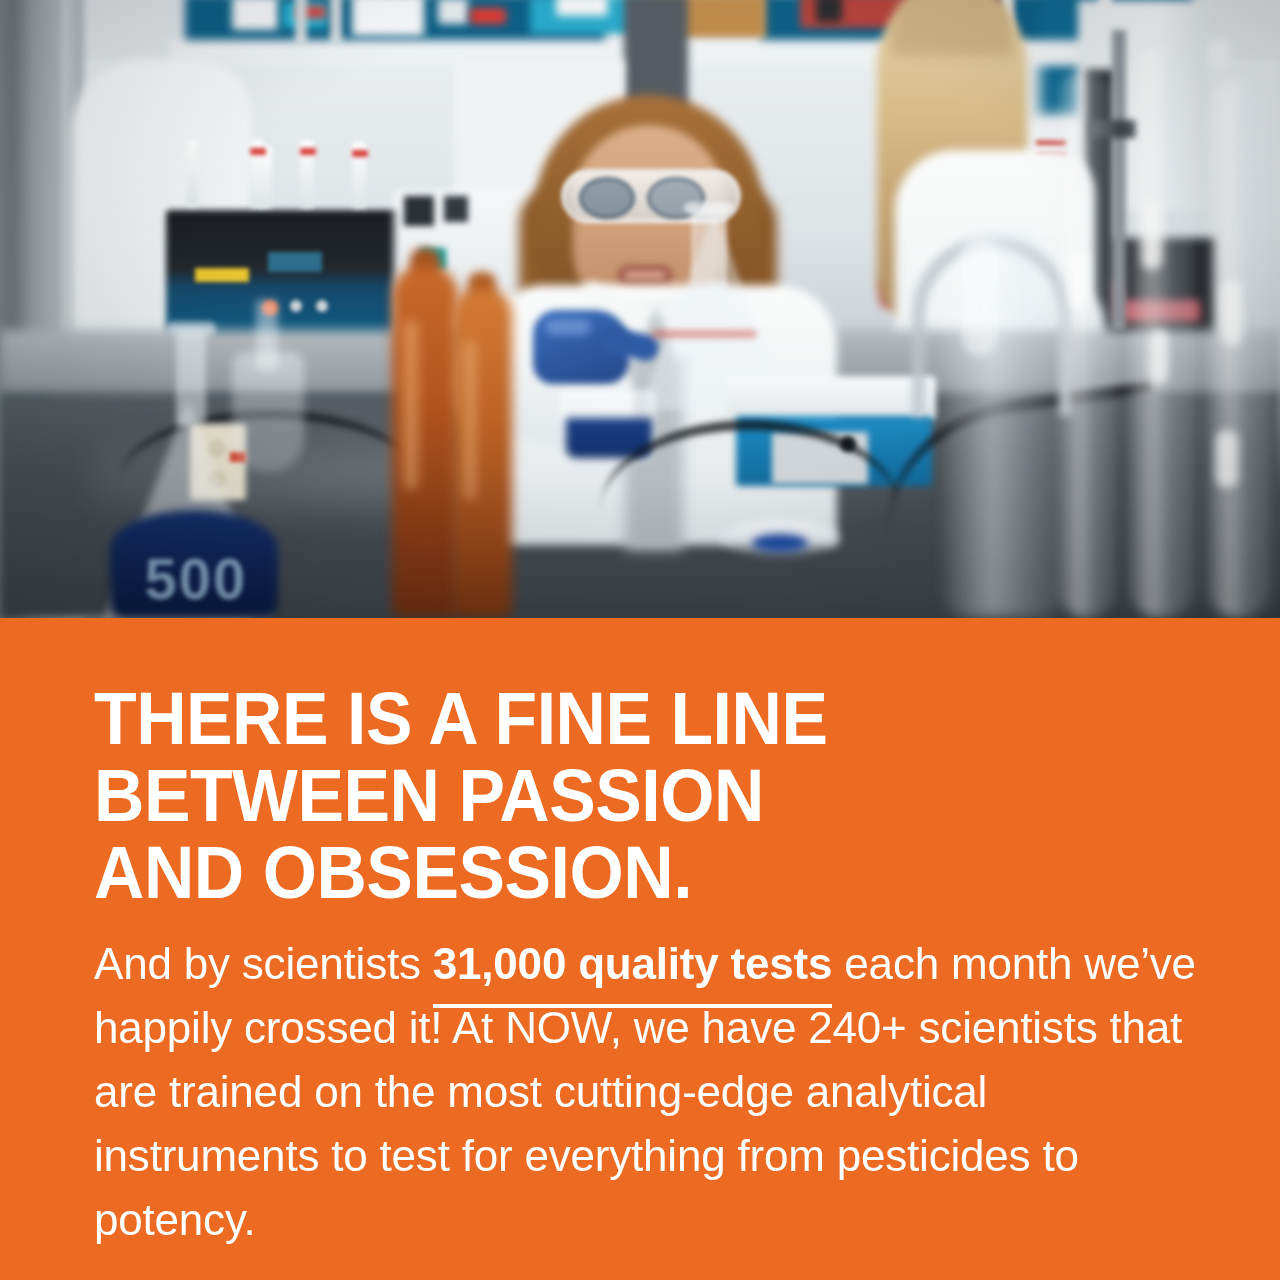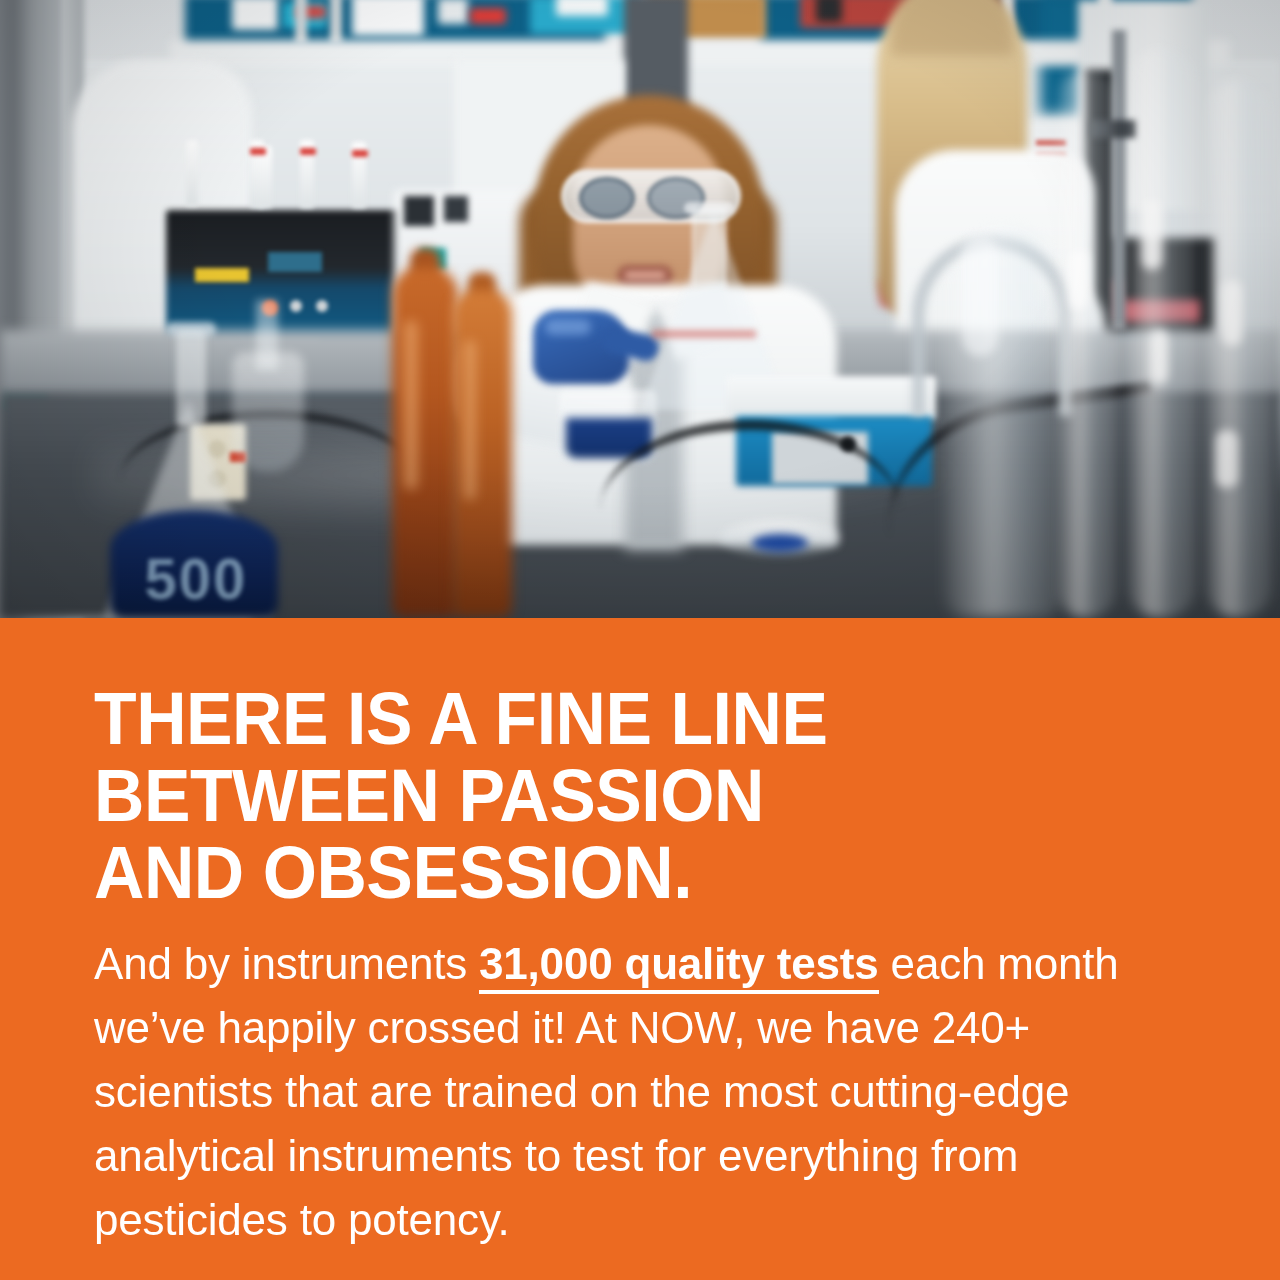--- a/index.html
+++ b/index.html
@@ -543,21 +543,21 @@
     color:#ffffff;
     font-family:"Liberation Sans", sans-serif;
     font-weight:normal;
     font-size:44px;
     line-height:64px;
     letter-spacing:-0.2px;
   }
   .body-copy .hl {
     font-weight:bold;
     border-bottom:4px solid #ffffff;
-    padding-bottom:2px;
+    padding-bottom:16px;
   }
 </style>
 </head>
 <body>
 
 <div id="poster">
 
   <div class="photo">
 
     <div class="ph-layer wall"></div>
@@ -715,18 +715,18 @@
     <div class="vignette"></div>
   </div>
 
   <div class="panel">
 
     <h1 class="headline">THERE IS A FINE LINE
 BETWEEN PASSION
 AND OBSESSION.</h1>
 
     <p class="body-copy">
-      <span>And by instruments </span><span class="hl">31,000 quality tests</span><span> each month we’ve happily crossed it! At NOW, we have 240+ scientists that are trained on the most cutting-edge analytical instruments to test for everything from pesticides to potency.</span>
+      <span>And by scientists </span><span class="hl">31,000 quality tests</span><span> each month we’ve happily crossed it! At NOW, we have 240+ scientists that are trained on the most cutting-edge analytical instruments to test for everything from pesticides to potency.</span>
     </p>
 
   </div>
 
 </div>
 
 </body></html>

